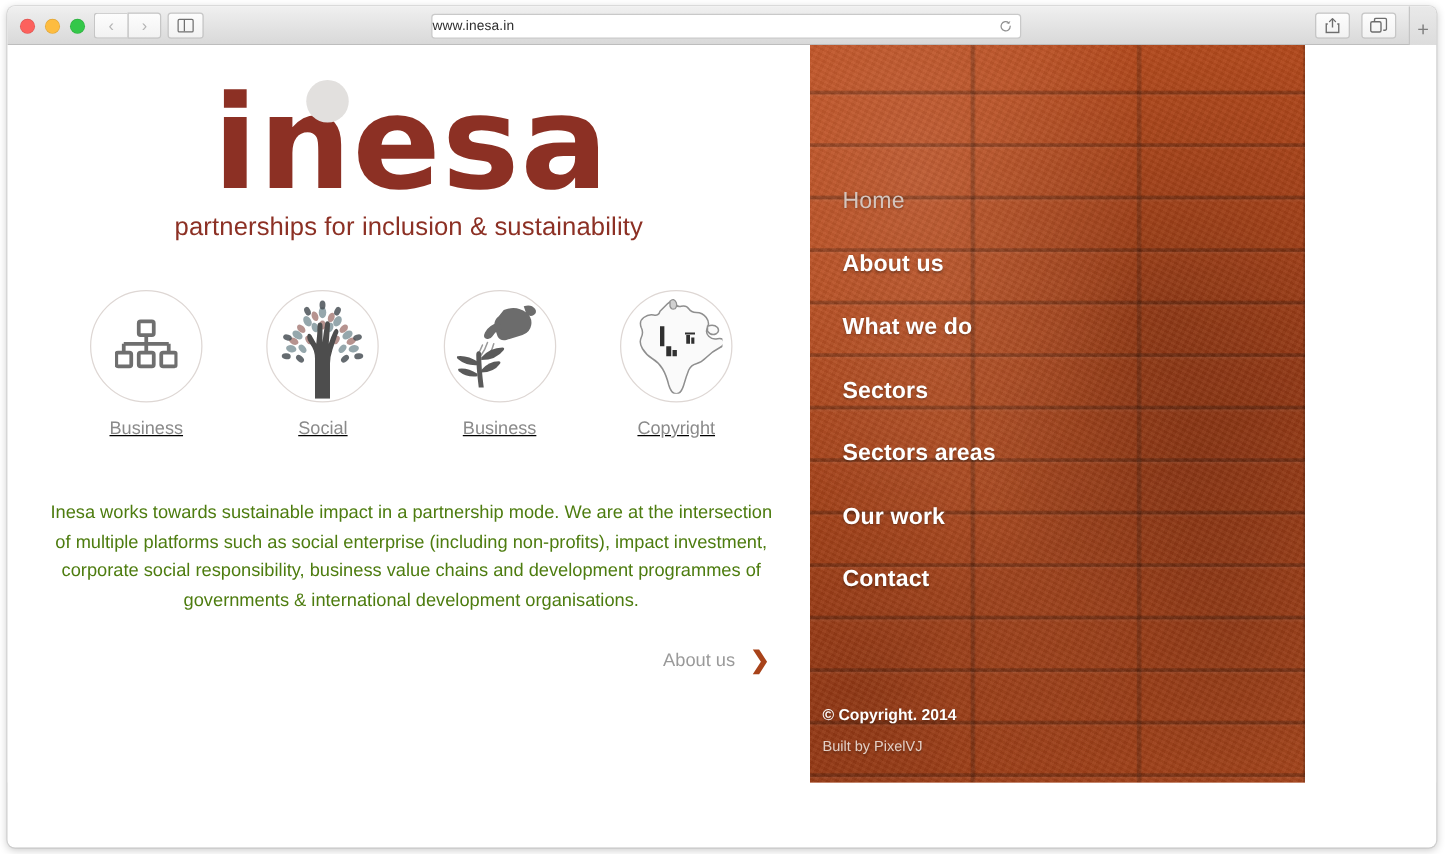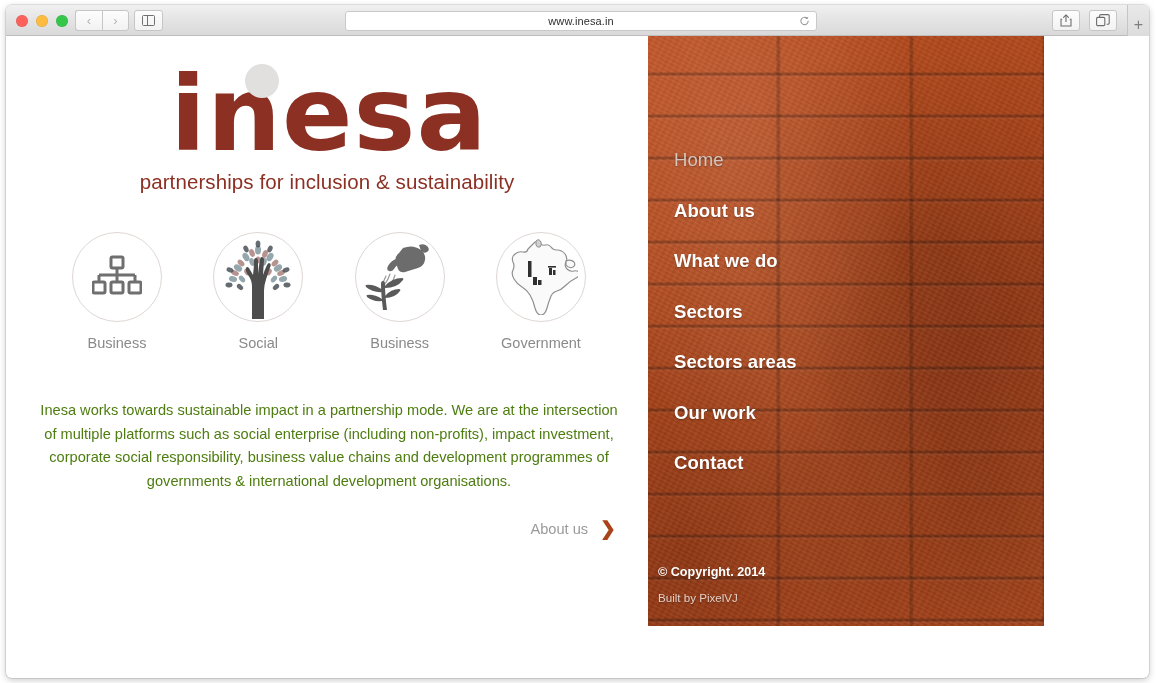--- a/index.html
+++ b/index.html
@@ -49,21 +49,21 @@
   .sidebar-toggle { left: 128px; width: 29px; color: #6d6d6d; }
   .sidebar-glyph { width: 13px; height: 11px; border: 1.3px solid #707070; border-radius: 1.5px; position: relative; }
   .sidebar-glyph::after { content:""; position:absolute; left:3.6px; top:0; bottom:0; width:1.3px; background:#707070; }
 
   .urlbar {
     position: absolute; left: 339px; top: 6px;
     width: 472px; height: 20px;
     background: #ffffff;
     border: 1px solid #c9c9c9;
     border-radius: 3px;
-    display: flex; align-items: center; justify-content: center;
+    display: flex; align-items: center; justify-content: flex-start;
   }
   .url-text { font-size: 11px; color: #2e2e2e; letter-spacing: .1px; }
   .reload {
     position: absolute; right: 6px; top: 50%; transform: translateY(-50%);
     font-size: 12px; color: #909090; line-height: 1;
   }
   .share-btn { left: 1046px; width: 28px; }
   .tabs-btn  { left: 1083px; width: 28px; }
   .icon-glyph { display:block; }
 
@@ -118,21 +118,21 @@
     padding-left: 8px;
     padding-right: 2px;
   }
 
   .sectors {
     display: flex;
     justify-content: space-between;
     margin-top: 38px;
     padding: 0 22px 0 26px;
   }
-  .sector { width: 114px; text-align: center; }
+  .sector { width: 114px; text-align: center; text-decoration: underline; }
   .sector-circle {
     width: 90px; height: 90px; margin: 0 auto;
     border-radius: 50%;
     border: 1px solid #ded7d4;
     display: flex; align-items: center; justify-content: center;
     overflow: hidden;
   }
   .sector-label {
     margin-top: 13px;
     font-size: 14.5px;
@@ -377,21 +377,21 @@
               <path d="M62 22 q5 -2 8 1 q2 3 -1 5 q-4 2 -7 -2 Z" fill="#fafafa" stroke="#8f8f8f" stroke-width="1.2"></path>
               <path d="M32 2 q3 -3 5 1 q1 3 -1 5 q-3 1 -4 -2 Z" fill="#d0d0d0" stroke="#8f8f8f" stroke-width="1"></path>
               <rect x="24" y="22" width="3.5" height="16" fill="#303030"></rect>
               <rect x="29" y="38" width="4" height="8" fill="#303030"></rect>
               <rect x="34" y="41" width="3.5" height="5" fill="#303030"></rect>
               <rect x="45" y="29" width="3" height="7" fill="#303030"></rect>
               <rect x="49" y="31" width="2.5" height="5" fill="#303030"></rect>
               <rect x="44" y="27" width="8" height="1.6" fill="#303030"></rect>
             </svg>
           </div>
-          <div class="sector-label">Government</div>
+          <div class="sector-label">Copyright</div>
         </div>
 
       </div>
 
       <p class="intro2">Inesa works towards sustainable impact in a partnership mode. We are at the intersection of multiple platforms such as social enterprise (including non-profits), impact investment, corporate social responsibility, business value chains and development programmes of governments &amp; international development organisations.</p>
 
       <div class="aboutlink">
         <span class="aboutlink-text">About us</span>
         <span class="aboutlink-chev">❯</span>
       </div>

